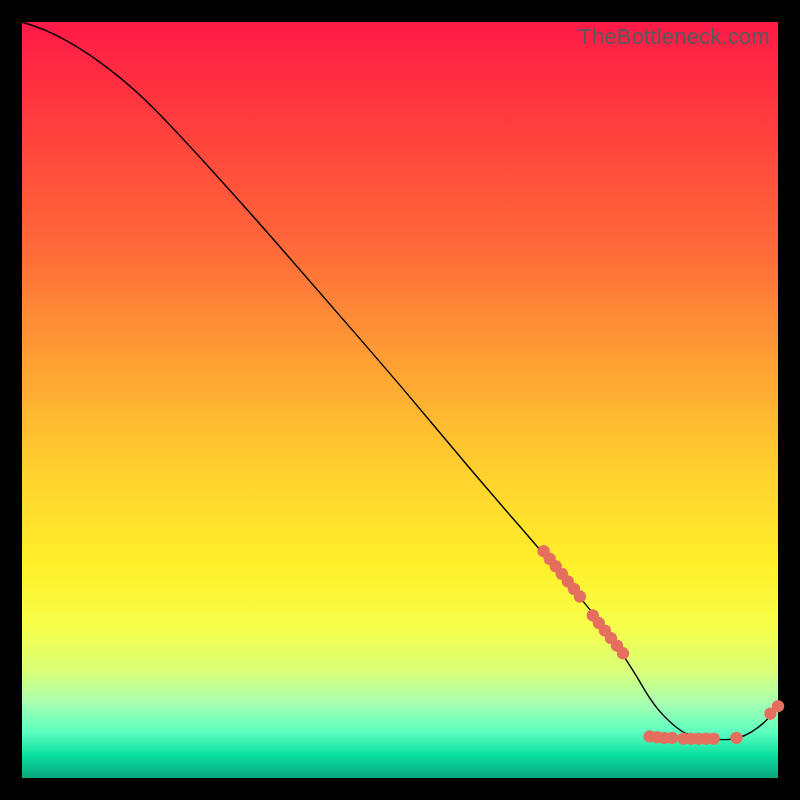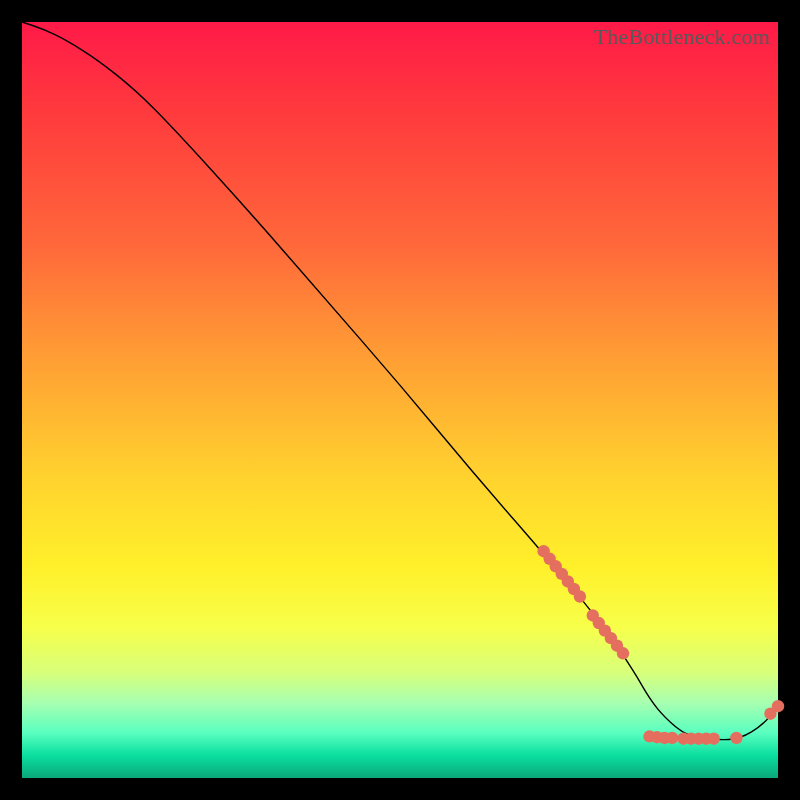--- a/index.html
+++ b/index.html
@@ -9,21 +9,20 @@
     height: 800px;
     background: #000;
     overflow: hidden;
     font-family: Arial, Helvetica, sans-serif;
   }
   .stage {
     position: relative;
     width: 800px;
     height: 800px;
     background: #000;
-    font-family: Liberation Serif, serif;
   }
   .plot-area {
     position: absolute;
     left: 22px;
     top: 22px;
     width: 756px;
     height: 756px;
     
     background: linear-gradient(
       to bottom,

